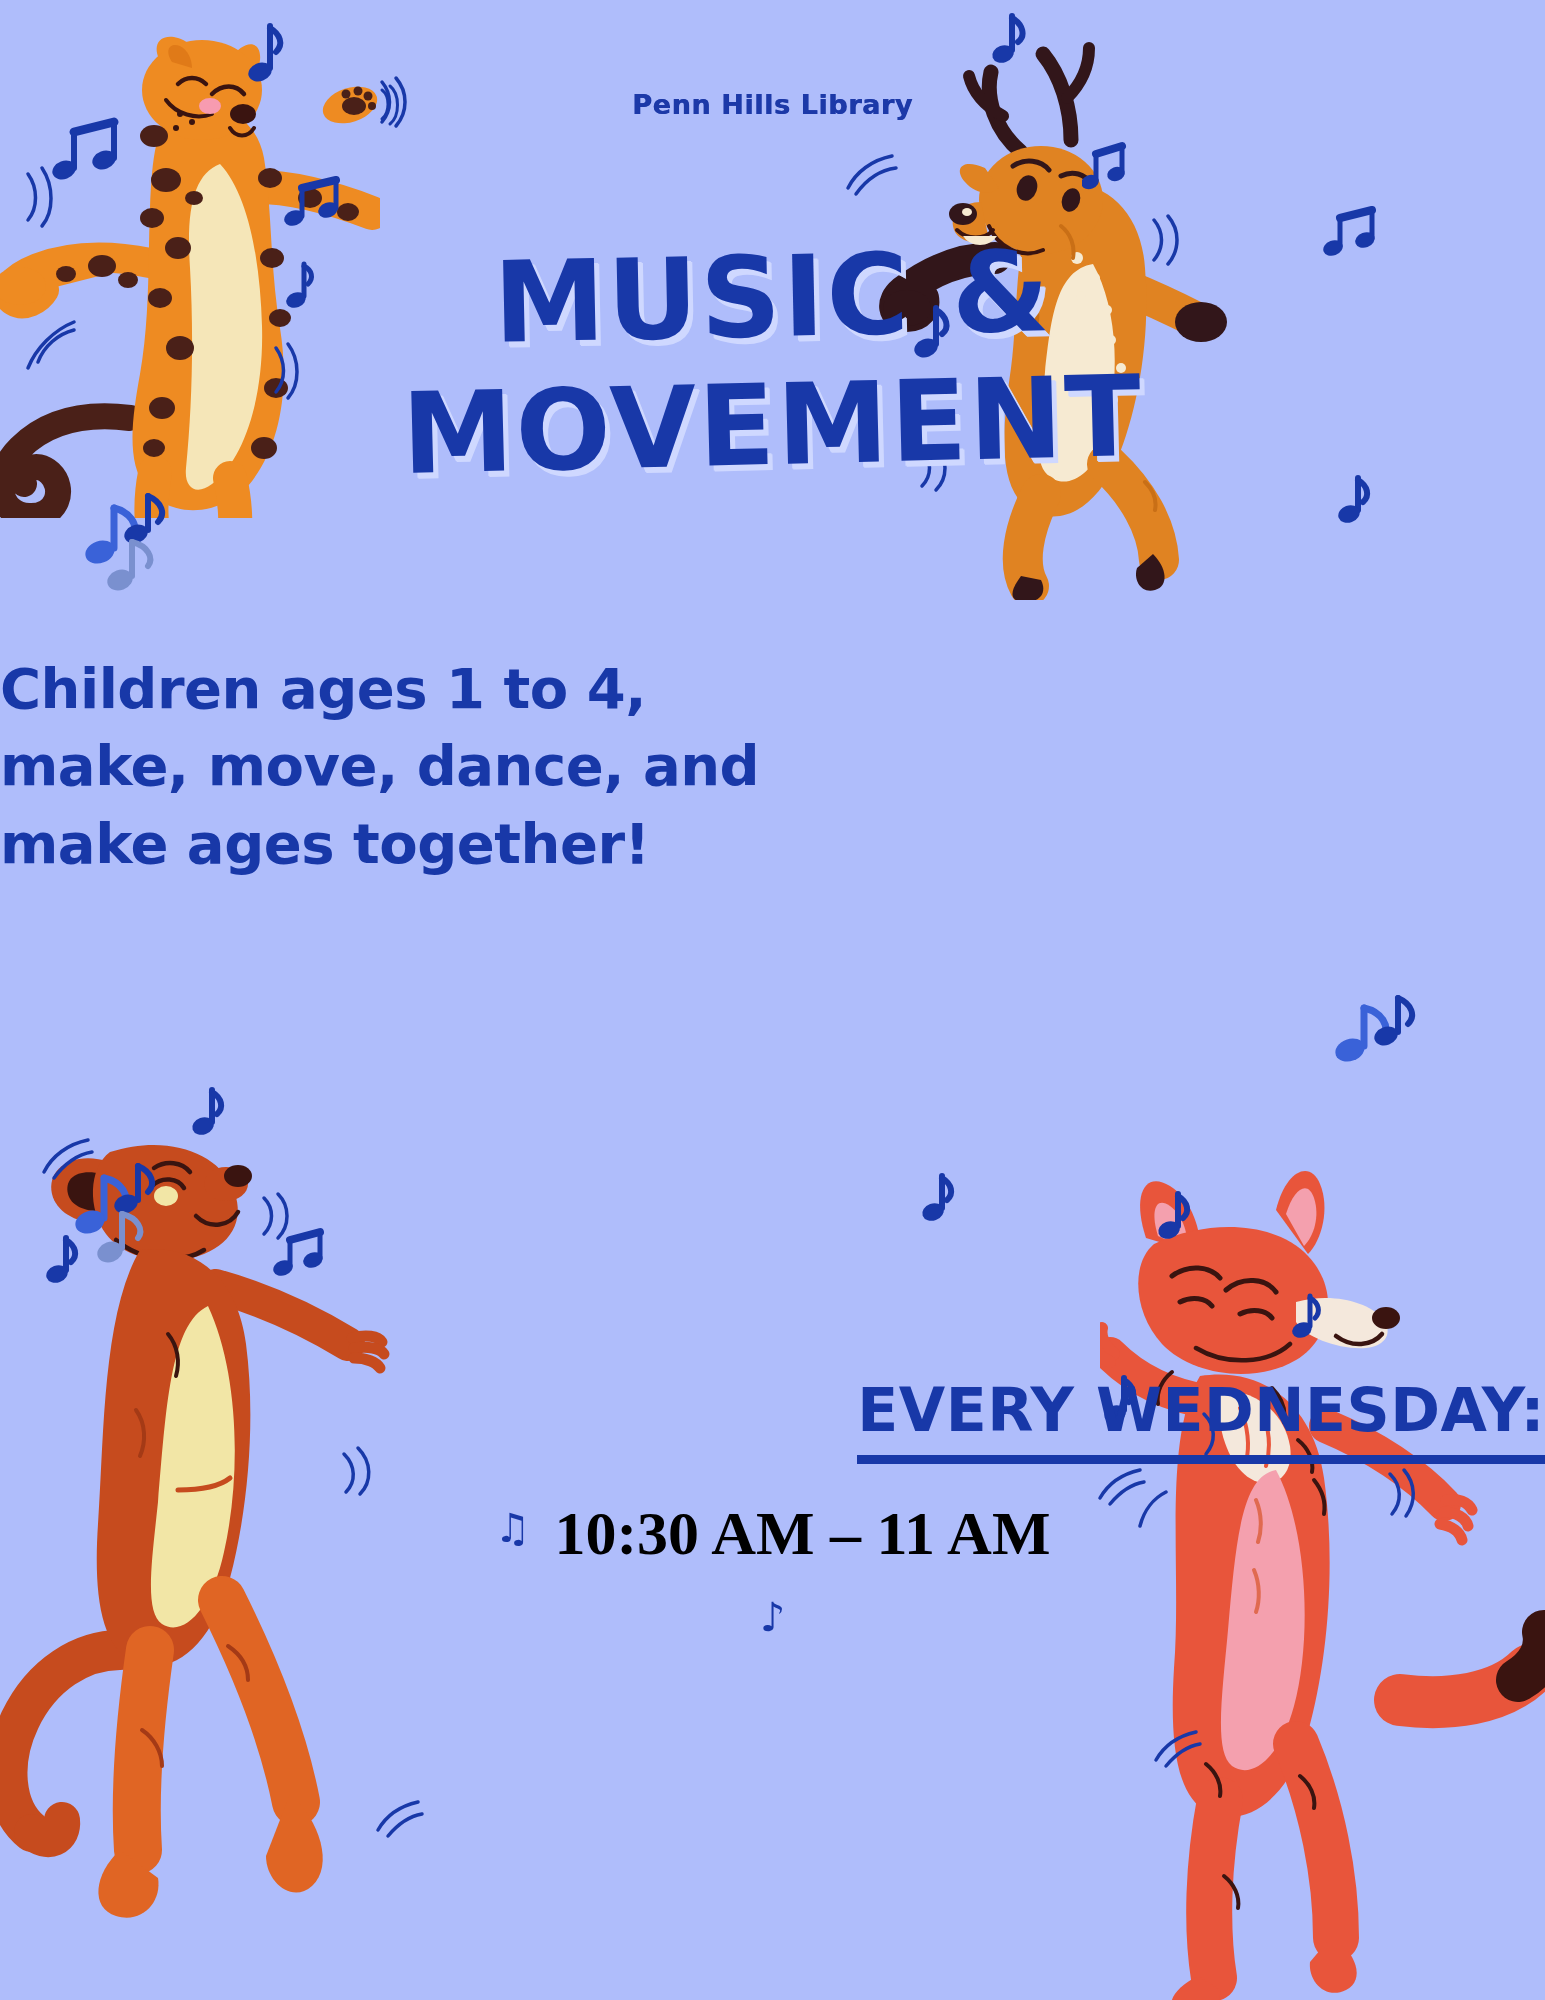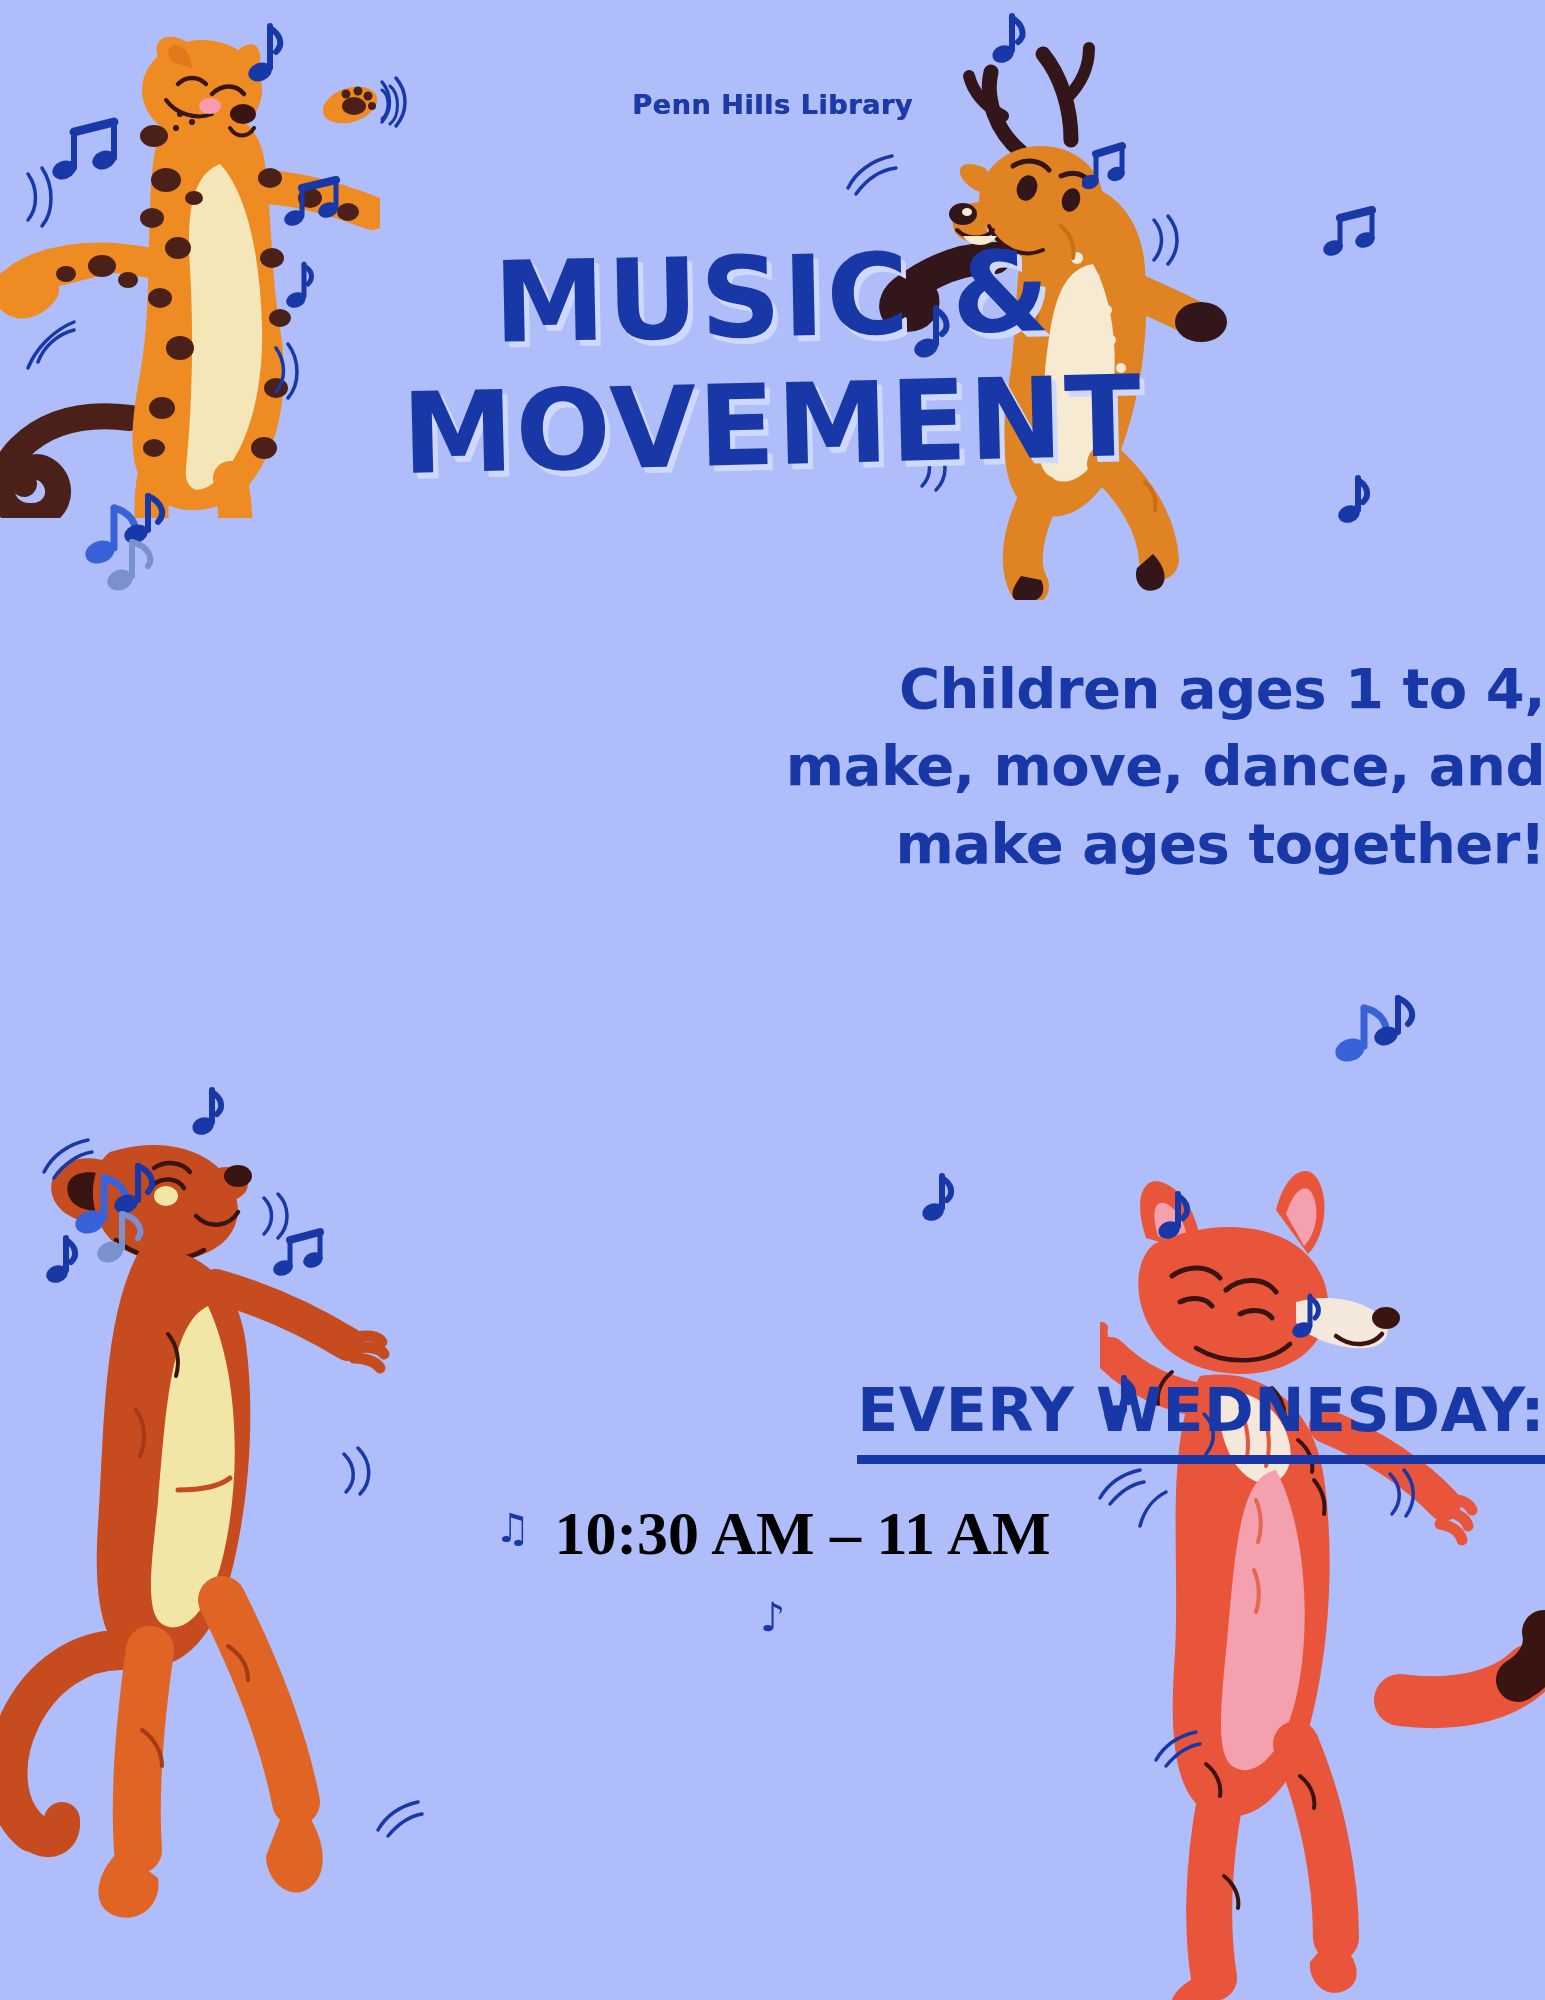--- a/index.html
+++ b/index.html
@@ -38,21 +38,21 @@
     letter-spacing:2px;
     text-shadow:
        4px 5px 0 #cfd8ff,
        5px 6px 0 #cfd8ff;
   }
   .title-line.l1{font-size:112px;transform:rotate(-1.2deg);}
   .title-line.l2{font-size:112px;transform:rotate(-1.4deg);margin-top:22px;}
 
   .body-copy{
     position:absolute;left:0;right:0;top:650px;
-    text-align:right;z-index:40;
+    text-align:left;z-index:40;
   }
   .body-line{
     font-family:"DejaVu Sans", sans-serif;
     font-weight:700;font-size:56px;
     color:#1838a8;line-height:1.38;
     letter-spacing:-0.5px;
   }
 
   .schedule{
     position:absolute;left:0;right:0;top:1375px;

